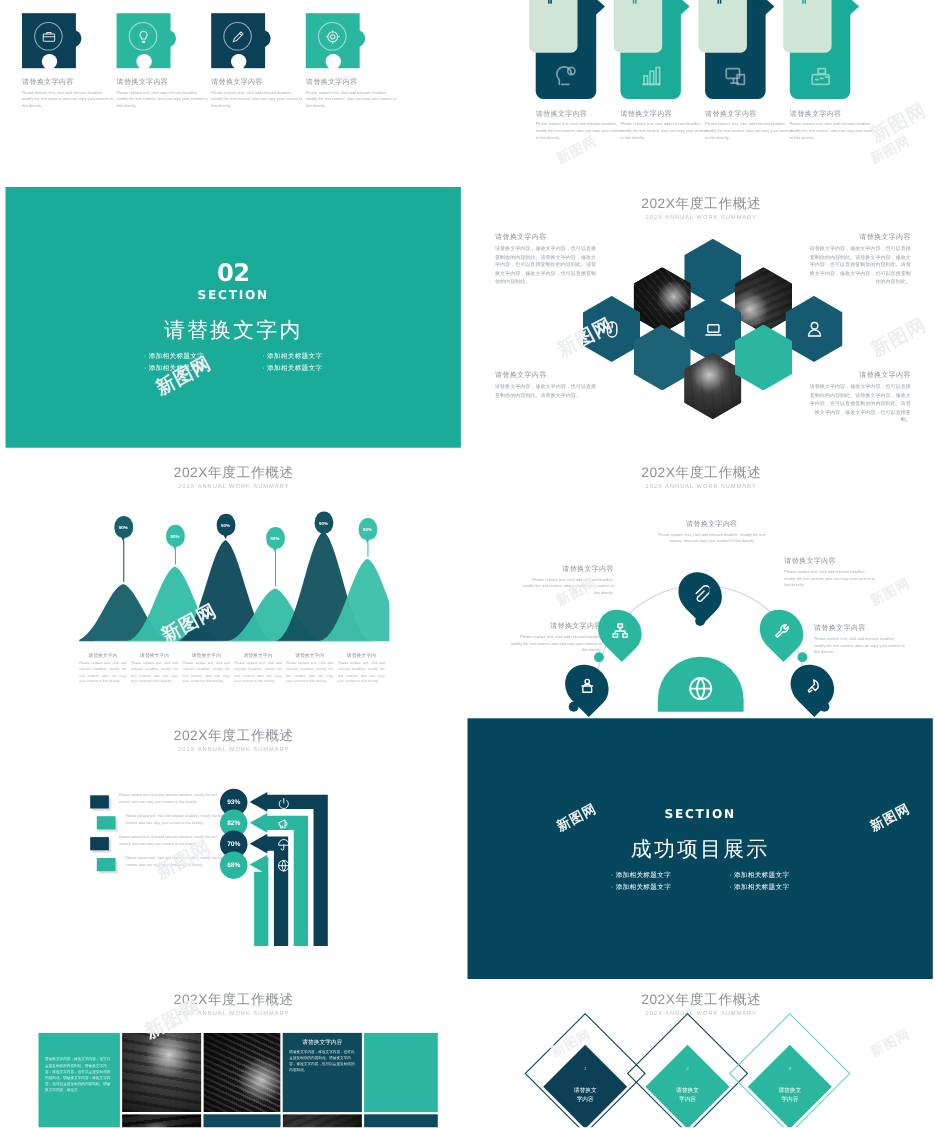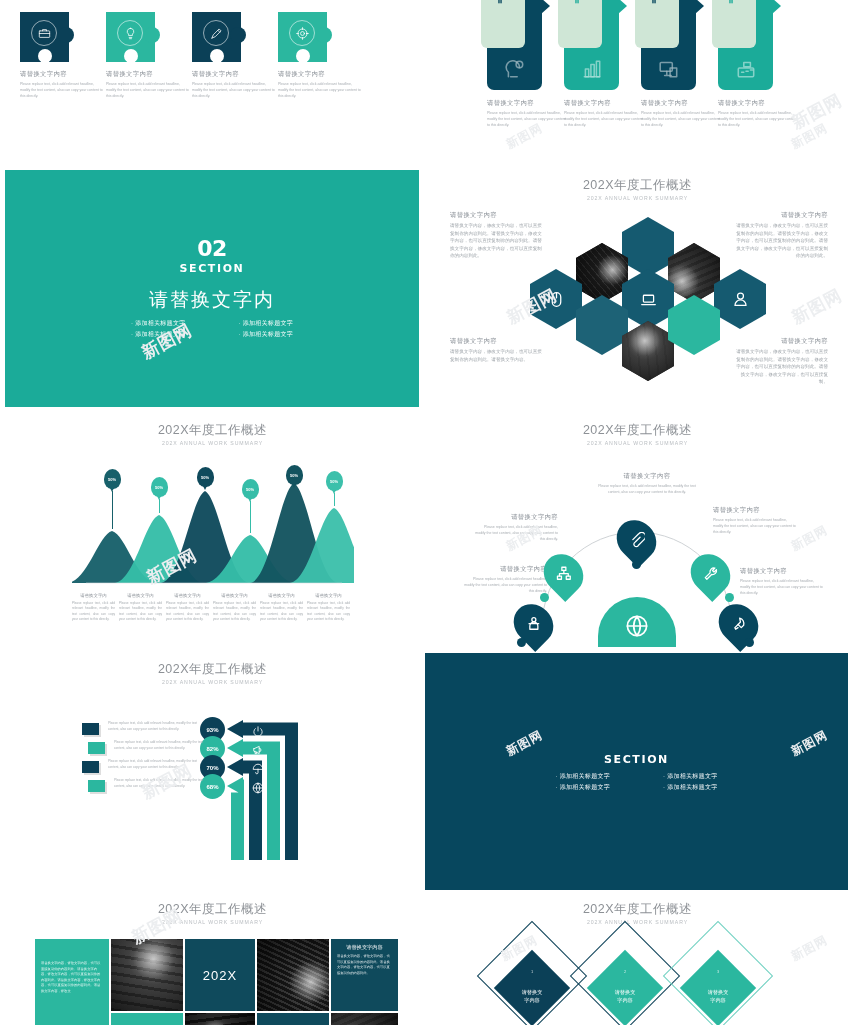--- a/index.html
+++ b/index.html
@@ -605,38 +605,36 @@
       <div class="ar-sq" style="left: 16px; top: 65px; background: rgb(43, 183, 159); box-shadow: rgba(0, 0, 0, 0.13) 2px 2px 0px;"></div>
       <div class="ar-line" style="left: 42px; top: 63px;">
         <div class="d">Please replace text, click add relevant headline, modify the text content, also can copy your content to this directly.</div>
       </div>
     </div>
 </div>
 
 <div class="slide" id="slide-sec03">
   <div class="sec-inner">
     <div class="sec-word">SECTION</div>
+    <div class="sec-cn">成功项目展示</div>
     <div class="sec-bullets" id="sec03-bullets">
         <span>添加相关标题文字</span>
         <span>添加相关标题文字</span>
         <span>添加相关标题文字</span>
         <span>添加相关标题文字</span>
       </div>
   </div>
 </div>
 
 <div class="slide" id="slide-grid">
   <div class="s-title" style="position:absolute;left:0;right:0;top:6px;">
     <div class="cn">202X年度工作概述</div>
     <div class="en">202X ANNUAL WORK SUMMARY</div>
   </div>
   <div class="grid-stage" id="grid-stage">
-      <div class="cell" style="background: rgb(15, 74, 92);">
-        <div class="big">202X</div>
-      </div>
       <div class="cell">
         <div class="tiny-photo" style="background: repeating-linear-gradient(25deg, rgb(23, 23, 23) 0px, rgb(23, 23, 23) 3px, rgb(65, 65, 65) 3px, rgb(65, 65, 65) 5px), radial-gradient(circle at 75% 60%, rgb(216, 216, 216) 0%, rgb(106, 106, 106) 38%, rgb(38, 38, 38) 100%); background-blend-mode: overlay;"></div>
       </div>
       <div class="cell" style="background: rgb(15, 74, 92);">
         <div class="ctxt">
           <div class="t">请替换文字内容</div>
           <div class="d">请替换文字内容，修改文字内容，也可以直接复制你的内容到此。请替换文字内容，修改文字内容，也可以直接复制你的内容到此。</div>
         </div>
       </div>
       <div class="cell" style="background: rgb(43, 183, 159); grid-row: 1 / span 2;">

